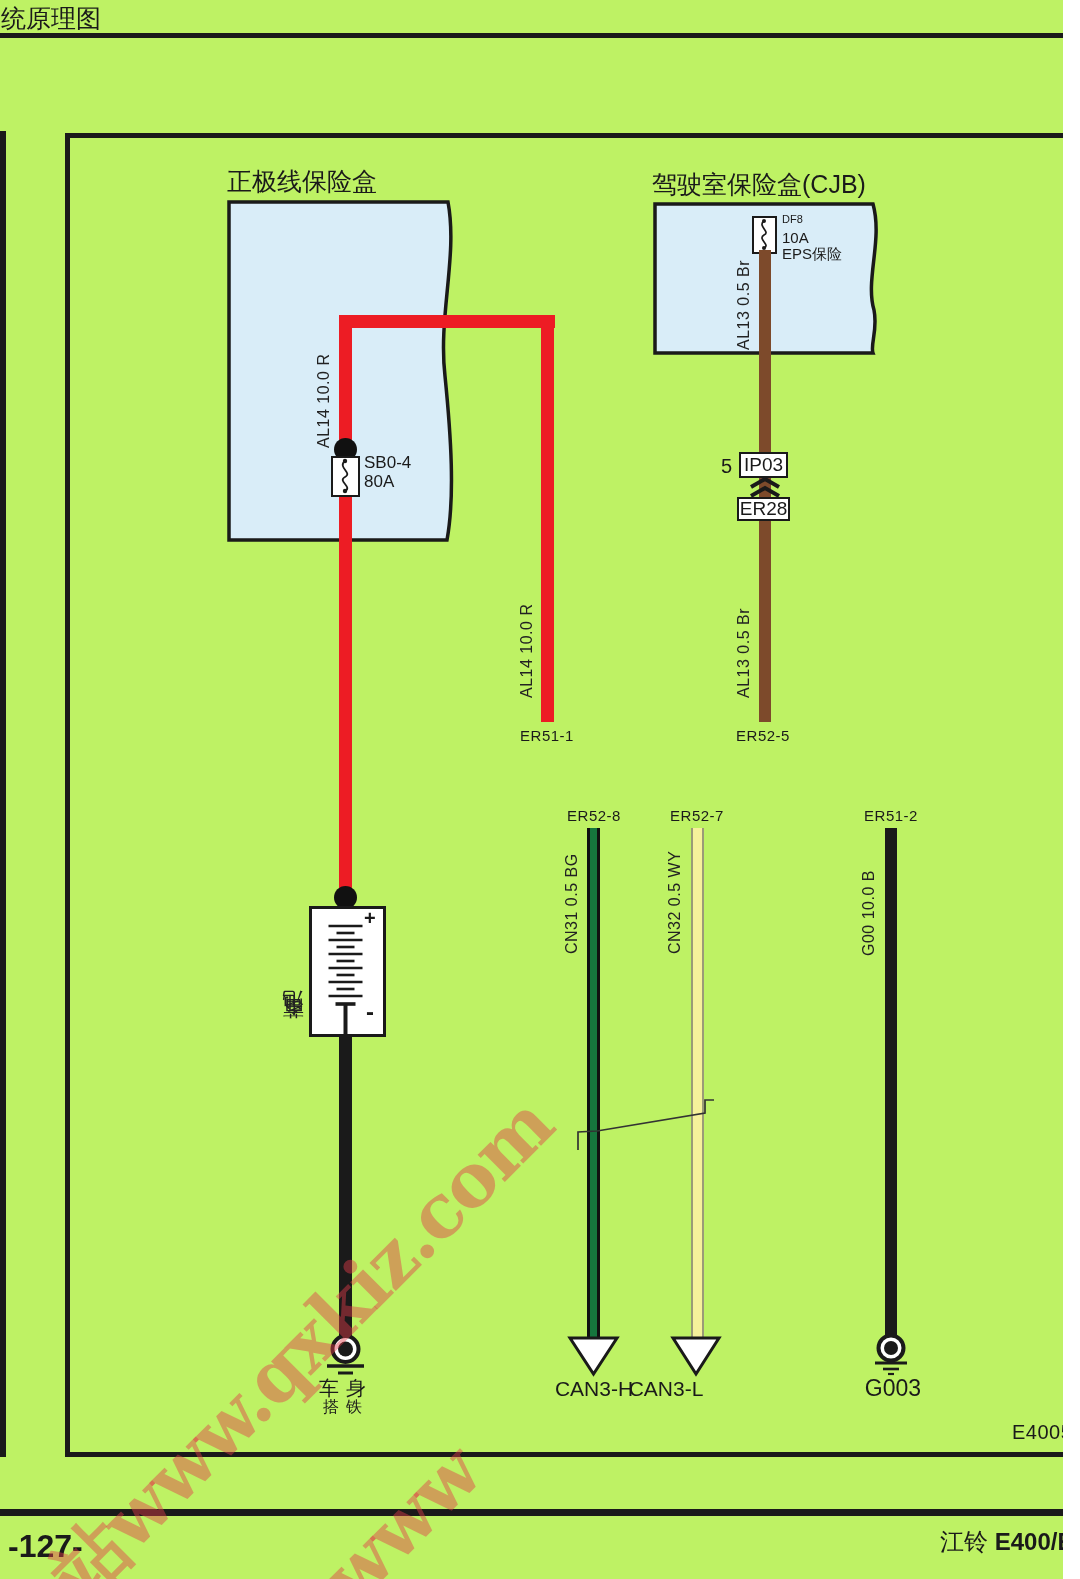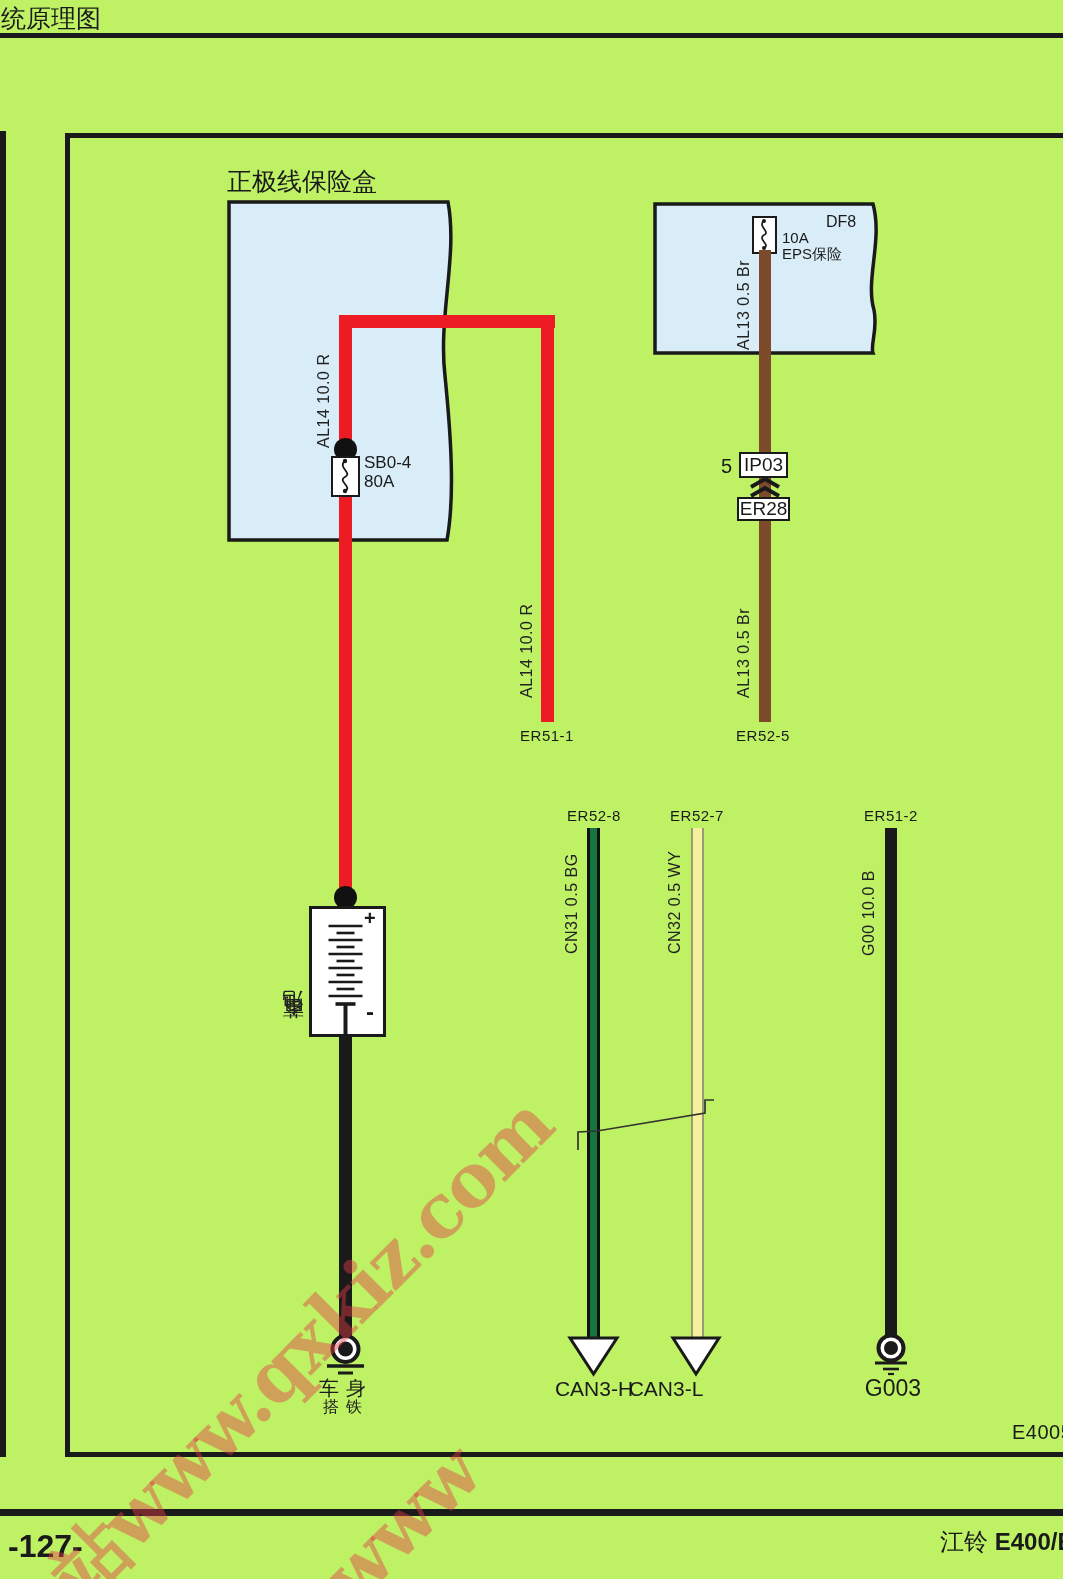--- a/index.html
+++ b/index.html
@@ -32,20 +32,21 @@
 
   <div class="rule" style="left:0;top:131px;width:6px;height:1326px;"></div>
 
   <div class="abs" style="left:65px;top:133px;width:1110px;height:1324px;border:5px solid #1a1a1a;box-sizing:border-box;"></div>
 
   <div class="boxtitle" style="left:227px;top:165px;">正极线保险盒</div>
   <svg class="abs" style="left:226px;top:196px;" width="242" height="350" viewBox="0 0 242 350">
     <path d="M3,6 L222,6 C232,60 212,120 219,180 C225,240 229,300 221,344 L3,344 Z" fill="#d9edf8" stroke="#1a1a1a" stroke-width="3.5"></path>
   </svg>
 
+  <div class="boxtitle" style="left:652px;top:168px;">驾驶室保险盒(CJB)</div>
   <svg class="abs" style="left:652px;top:200px;" width="242" height="158" viewBox="0 0 242 158">
     <path d="M3,4 L221,4 C231,40 213,80 222,110 C226,130 218,145 221,153 L3,153 Z" fill="#d9edf8" stroke="#1a1a1a" stroke-width="3.5"></path>
   </svg>
 
   <div class="abs" style="left:339px;top:315px;width:216px;height:13px;background:#ed1c24;"></div>
   <div class="abs" style="left:339px;top:321px;width:13px;height:133px;background:#ed1c24;"></div>
   <div class="abs" style="left:339px;top:494px;width:13px;height:403px;background:#ed1c24;"></div>
   <div class="abs" style="left:541px;top:321px;width:13px;height:401px;background:#ed1c24;"></div>
   <div class="dot" style="left:334px;top:438px;"></div>
   <div class="dot" style="left:334px;top:886px;"></div>
@@ -60,21 +61,21 @@
   <div class="abs" style="left:364px;top:453px;font-size:17px;">SB0-4</div>
   <div class="abs" style="left:364px;top:472px;font-size:17px;">80A</div>
 
   <div class="fusebox" style="left:752px;top:216px;width:25px;height:38px;">
     <svg width="20" height="33" viewBox="0 0 20 33">
       <circle cx="10" cy="3" r="2" fill="#1a1a1a"></circle>
       <path d="M10,3 C3,8 17,14 10,17 C3,21 17,27 10,30" fill="none" stroke="#1a1a1a" stroke-width="1.7"></path>
       <circle cx="10" cy="30" r="2" fill="#1a1a1a"></circle>
     </svg>
   </div>
-  <div class="abs" style="left:782px;top:213px;font-size:16px;margin-left:44px;">DF8</div>
+  <div class="abs" style="left:782px;top:213px;font-size:11px;">DF8</div>
   <div class="abs" style="left:782px;top:229px;font-size:15px;">10A</div>
   <div class="abs" style="left:782px;top:245px;font-size:15px;">EPS保险</div>
 
   <div class="abs" style="left:759px;top:250px;width:12px;height:472px;background:#7d4a2b;"></div>
 
   <div class="abs" style="left:714px;top:455px;width:18px;font-size:20px;text-align:right;">5</div>
   <div class="connbox" style="left:739px;top:452px;width:49px;height:26px;">IP03</div>
   <svg class="abs" style="left:748px;top:478px;" width="34" height="20" viewBox="0 0 34 20">
     <path d="M3,9 L17,1 L31,9" fill="none" stroke="#1a1a1a" stroke-width="4"></path>
     <path d="M3,18 L17,10 L31,18" fill="none" stroke="#1a1a1a" stroke-width="4"></path>

